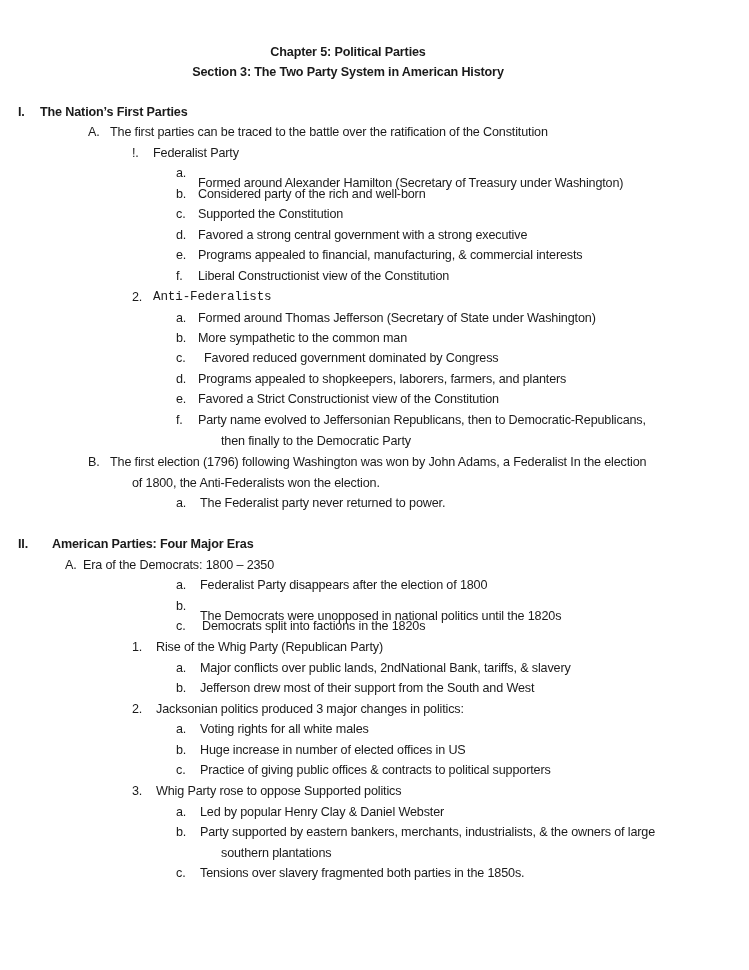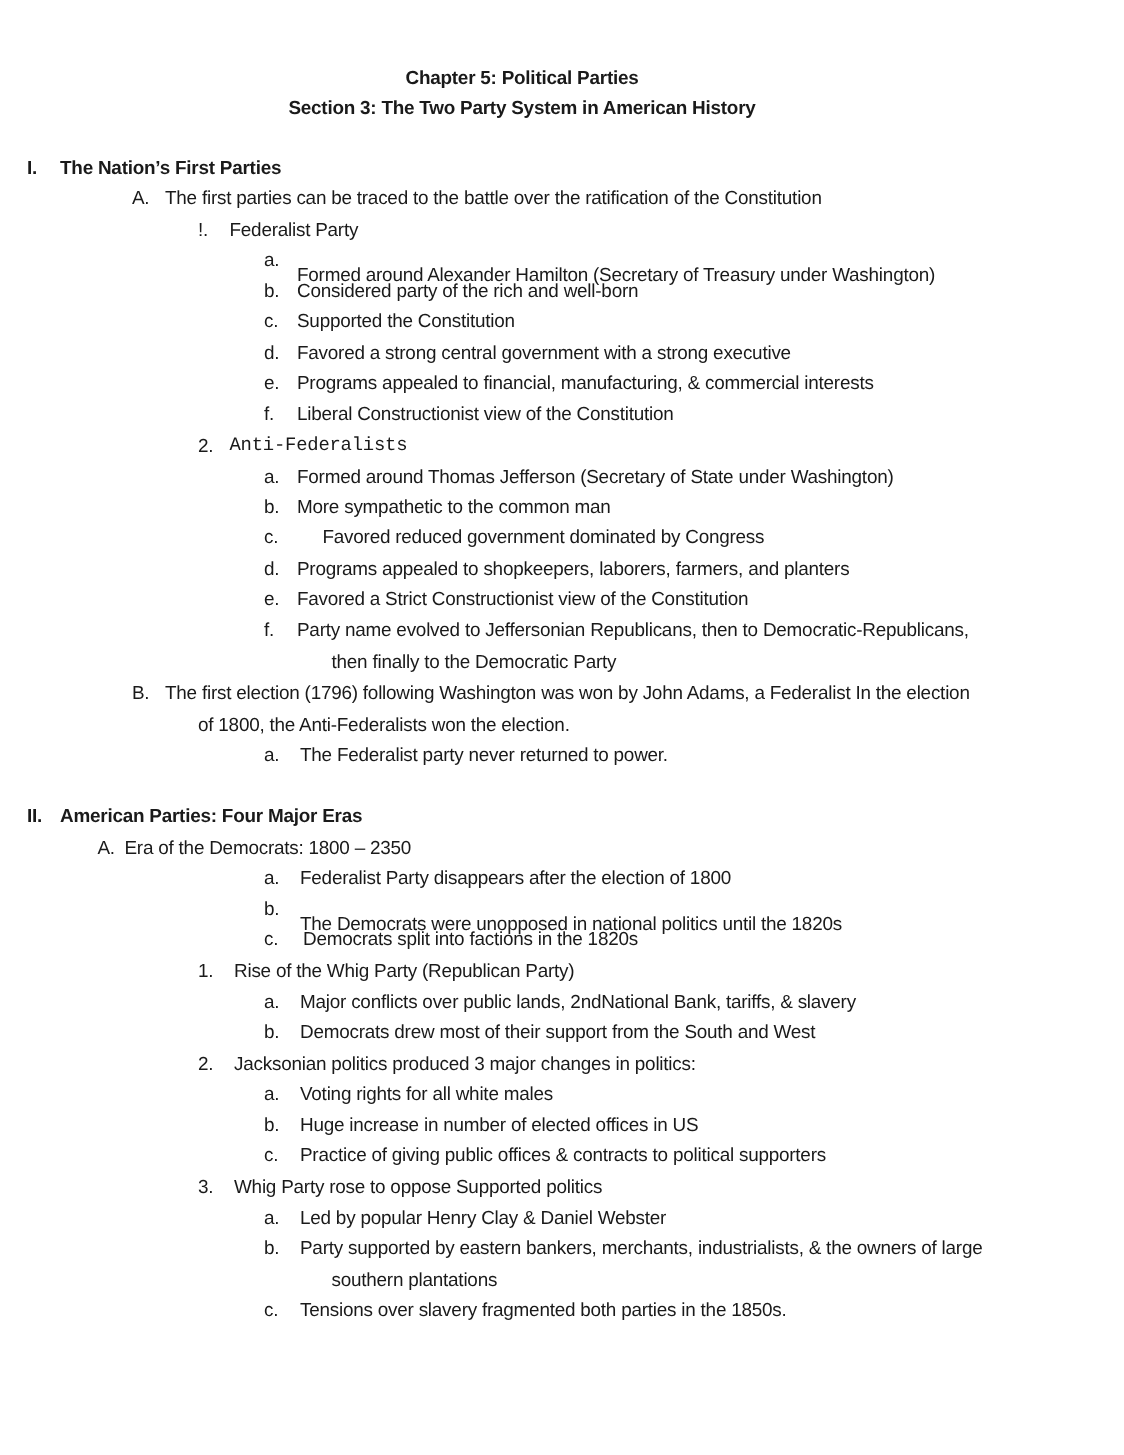--- a/index.html
+++ b/index.html
@@ -62,21 +62,21 @@
       <div class="line" style="top: 310px; left: 176px;">
         <span class="mk" style="left: 0px;">a.</span>
         <span style="position: absolute; left: 22px; top: 0px;">Formed around Thomas Jefferson (Secretary of State under Washington)</span>
       </div>
       <div class="line" style="top: 330px; left: 176px;">
         <span class="mk" style="left: 0px;">b.</span>
         <span style="position: absolute; left: 22px; top: 0px;">More sympathetic to the common man</span>
       </div>
       <div class="line" style="top: 350px; left: 176px;">
         <span class="mk" style="left: 0px;">c.</span>
-        <span style="position: absolute; left: 39px; top: 0px;">Favored reduced government dominated by Congress</span>
+        <span style="position: absolute; left: 28px; top: 0px;">Favored reduced government dominated by Congress</span>
       </div>
       <div class="line" style="top: 371px; left: 176px;">
         <span class="mk" style="left: 0px;">d.</span>
         <span style="position: absolute; left: 22px; top: 0px;">Programs appealed to shopkeepers, laborers, farmers, and planters</span>
       </div>
       <div class="line" style="top: 391px; left: 176px;">
         <span class="mk" style="left: 0px;">e.</span>
         <span style="position: absolute; left: 22px; top: 0px;">Favored a Strict Constructionist view of the Constitution</span>
       </div>
       <div class="line" style="top: 412px; left: 176px;">
@@ -90,21 +90,21 @@
       </div>
       <div class="line" style="top: 474.6px; left: 132px;">of 1800, the Anti-Federalists won the election.</div>
       <div class="line" style="top: 495px; left: 176px;">
         <span class="mk" style="left: 0px;">a.</span>
         <span style="position: absolute; left: 24px; top: 0px;">The Federalist party never returned to power.</span>
       </div>
     </div>
 
   <div class="line bold" style="top:536px;left:18px;">
     <span class="mk" style="left:0">II.</span>
-    <span style="margin-left:22px">American Parties: Four Major Eras</span>
+    <span style="margin-left:34px">American Parties: Four Major Eras</span>
   </div>
 
   <div id="sec1">
       <div class="line" style="top: 557px; left: 65px;">
         <span class="mk" style="left: 0px;">A.</span>
         <span style="position: absolute; left: 18px; top: 0px;">Era of the Democrats: 1800 – 2350</span>
       </div>
       <div class="line" style="top: 577px; left: 176px;">
         <span class="mk" style="left: 0px;">a.</span>
         <span style="position: absolute; left: 24px; top: 0px;">Federalist Party disappears after the election of 1800</span>
@@ -120,21 +120,21 @@
       <div class="line" style="top: 639px; left: 132px;">
         <span class="mk" style="left: 0px;">1.</span>
         <span style="position: absolute; left: 24px; top: 0px;">Rise of the Whig Party (Republican Party)</span>
       </div>
       <div class="line" style="top: 660px; left: 176px;">
         <span class="mk" style="left: 0px;">a.</span>
         <span style="position: absolute; left: 24px; top: 0px;">Major conflicts over public lands, 2ndNational Bank, tariffs, &amp; slavery</span>
       </div>
       <div class="line" style="top: 680px; left: 176px;">
         <span class="mk" style="left: 0px;">b.</span>
-        <span style="position: absolute; left: 24px; top: 0px;">Democrats drew most of their support from the South and West</span>
+        <span style="position: absolute; left: 24px; top: 0px;">Jefferson drew most of their support from the South and West</span>
       </div>
       <div class="line" style="top: 701px; left: 132px;">
         <span class="mk" style="left: 0px;">2.</span>
         <span style="position: absolute; left: 24px; top: 0px;">Jacksonian politics produced 3 major changes in politics:</span>
       </div>
       <div class="line" style="top: 721px; left: 176px;">
         <span class="mk" style="left: 0px;">a.</span>
         <span style="position: absolute; left: 24px; top: 0px;">Voting rights for all white males</span>
       </div>
       <div class="line" style="top: 742px; left: 176px;">

